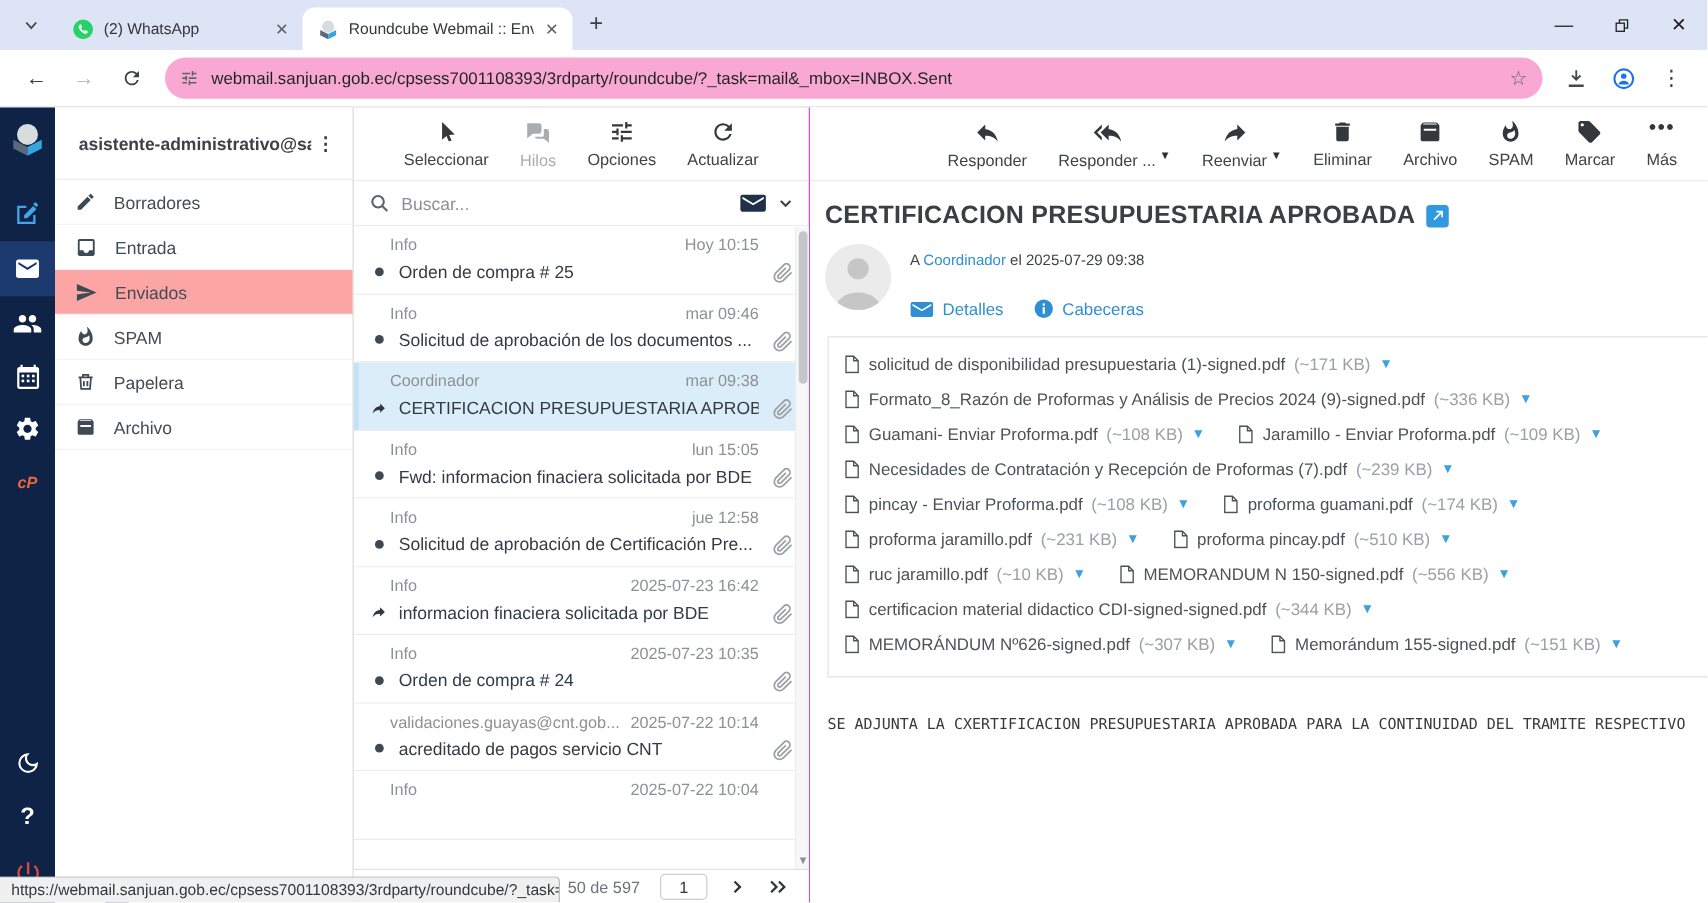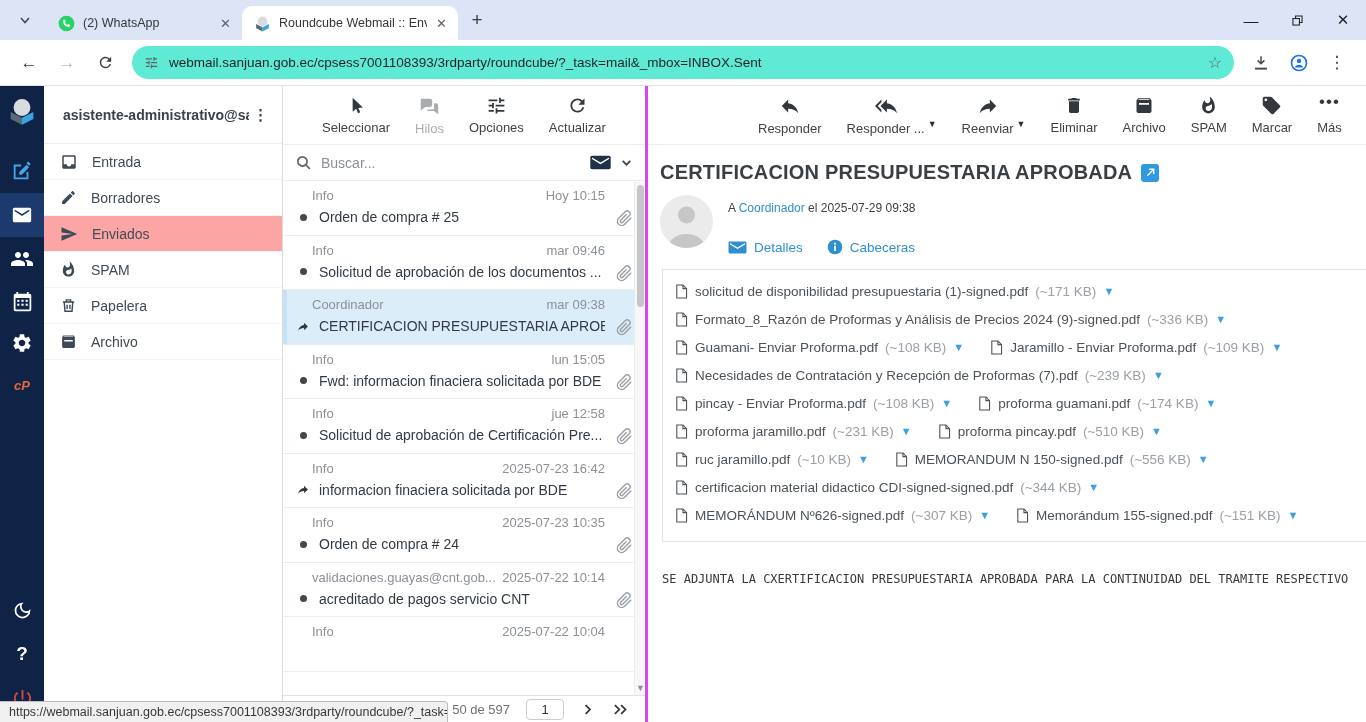--- a/index.html
+++ b/index.html
@@ -15,21 +15,21 @@
   .tab .fav { width:17px; height:17px; margin-right:8px; flex:none; }
   .tab .ttl { flex:1; white-space:nowrap; overflow:hidden; }
   .tab .cls { margin-left:6px; color:#5f6368; font-size:13px; padding:0 3px; }
   .newtab { width:30px; height:30px; margin:0 0 5px 4px; display:flex; align-items:center; justify-content:center; font-size:19px; color:#3c4043; }
   .winctl { margin-left:auto; display:flex; height:40px; }
   .winbtn { width:46px; height:40px; display:flex; align-items:center; justify-content:center; color:#202124; font-size:15px; }
 
   .navbar { height:46px; background:#fff; border-bottom:1px solid #dfe1e5; display:flex; align-items:center; padding:0 10px; }
   .navico { width:32px; height:32px; display:flex; align-items:center; justify-content:center; color:#3c4043; font-size:17px; margin:0 3px; }
   .navico.disabled { color:#b8bcc2; }
-  .omnibox { flex:1; height:33px; background:#5eead4; border-radius:17px; margin:0 8px; display:flex; align-items:center; padding:0 12px; }
+  .omnibox { flex:1; height:33px; background:#f9a8d4; border-radius:17px; margin:0 8px; display:flex; align-items:center; padding:0 12px; }
   .omni-url { flex:1; font-size:13.5px; color:#1f2327; margin-left:10px; white-space:nowrap; overflow:hidden; }
   .star { color:#5f6368; font-size:16px; margin-left:8px; }
 
   
   .app { position:absolute; top:86px; left:0; width:1366px; bottom:0; display:flex; }
 
   .rail { width:44px; background:#0f2347; display:flex; flex-direction:column; align-items:center; position:relative; flex:none; }
   .rail-logo { margin:11px 0 26px; }
   .rail-btn { width:44px; height:40px; display:flex; align-items:center; justify-content:center; color:#fff; margin-bottom:2px; }
   .rail-btn.compose { color:#45a4ea; }
@@ -44,21 +44,21 @@
   .folders { width:239px; border-right:1px solid #dcdcdc; background:#fff; display:flex; flex-direction:column; position:relative; flex:none; }
   .acct { height:58px; display:flex; align-items:center; padding:0 10px 0 19px; border-bottom:1px solid #ededed; }
   .acct-name { flex:1; font-size:14px; font-weight:bold; color:#3b4249; white-space:nowrap; overflow:hidden; }
   .kebab { color:#3b4249; font-size:15px; font-weight:bold; padding:0 4px; }
   .folder { height:36px; display:flex; align-items:center; gap:14px; padding:0 16px; font-size:14px; color:#414b54; border-bottom:1px solid #f4f4f4; }
   .folder.selected { background:#fca5a5; }
   .folder svg { color:#3e4a55; flex:none; }
   .support-circle { position:absolute; left:40px; bottom:-8px; width:19px; height:19px; border-radius:50%; background:#8f9499; }
 
   
-  .listpane { width:365px; border-right:3px solid #d946ef; display:flex; flex-direction:column; position:relative; flex:none; }
+  .listpane { width:365px; border-right:1px solid #d946ef; display:flex; flex-direction:column; position:relative; flex:none; }
   .ltoolbar { height:59px; flex:none; display:flex; align-items:center; justify-content:center; gap:25px; border-bottom:1px solid #ececec; }
   .tbtn { display:flex; flex-direction:column; align-items:center; gap:4px; color:#3d4347; font-size:13px; }
   .tbtn svg { color:#33383d; }
   .tbtn.disabled, .tbtn.disabled svg { color:#a8adb2; }
   .searchrow { height:36px; flex:none; display:flex; align-items:center; gap:9px; padding:0 12px; border-bottom:1px solid #ececec; }
   .search-input { flex:1; border:none; outline:none; font-size:14px; color:#333; font-family:"Liberation Sans", sans-serif; background:transparent; }
   .search-input::placeholder { color:#8a9096; }
   .chev { color:#3d4347; }
 
   .mlist { flex:1; overflow:hidden; position:relative; }
@@ -236,30 +236,30 @@
       </div>
     </div>
   </div>
 
   <div class="folders">
     <div class="acct">
       <span class="acct-name">asistente-administrativo@sa...</span>
       <span class="kebab">⋮</span>
     </div>
     <div class="folder">
+      <svg width="17" height="17" viewBox="0 0 24 24" fill="currentColor">
+          <path d="M3 17.25V21h3.75L17.81 9.94l-3.75-3.75L3 17.25zM20.71 7.04c.39-.39.39-1.02 0-1.41l-2.34-2.34c-.39-.39-1.02-.39-1.41 0l-1.83 1.83 3.75 3.75 1.83-1.83z"></path>
+        </svg>
+      <span>Borradores</span>
+    </div>
+    <div class="folder">
       <svg width="18" height="18" viewBox="0 0 24 24" fill="currentColor">
           <path d="M19 3H4.99C3.88 3 3.01 3.89 3.01 5L3 19c0 1.1.88 2 1.99 2H19c1.1 0 2-.9 2-2V5c0-1.11-.9-2-2-2zm0 12h-4c0 1.66-1.35 3-3 3s-3-1.34-3-3H4.99V5H19v10z"></path>
         </svg>
       <span>Entrada</span>
-    </div>
-    <div class="folder">
-      <svg width="17" height="17" viewBox="0 0 24 24" fill="currentColor">
-          <path d="M3 17.25V21h3.75L17.81 9.94l-3.75-3.75L3 17.25zM20.71 7.04c.39-.39.39-1.02 0-1.41l-2.34-2.34c-.39-.39-1.02-.39-1.41 0l-1.83 1.83 3.75 3.75 1.83-1.83z"></path>
-        </svg>
-      <span>Borradores</span>
     </div>
     <div class="folder selected">
       <svg width="18" height="18" viewBox="0 0 24 24" fill="currentColor">
           <path d="M2.01 21L23 12 2.01 3 2 10l15 2-15 2z"></path>
         </svg>
       <span>Enviados</span>
     </div>
     <div class="folder">
       <svg width="17" height="17" viewBox="0 0 24 24" fill="currentColor">
           <path d="M13.5.67s.74 2.65.74 4.8c0 2.06-1.35 3.73-3.41 3.73-2.07 0-3.63-1.67-3.63-3.73l.03-.36C5.21 7.51 4 10.62 4 14c0 4.42 3.58 8 8 8s8-3.58 8-8C20 8.61 17.41 3.8 13.5.67zM11.71 19c-1.78 0-3.22-1.4-3.22-3.14 0-1.62 1.05-2.76 2.81-3.12 1.77-.36 3.6-1.21 4.62-2.58.39 1.29.59 2.65.59 4.04 0 2.65-2.15 4.8-4.8 4.8z"></path>

